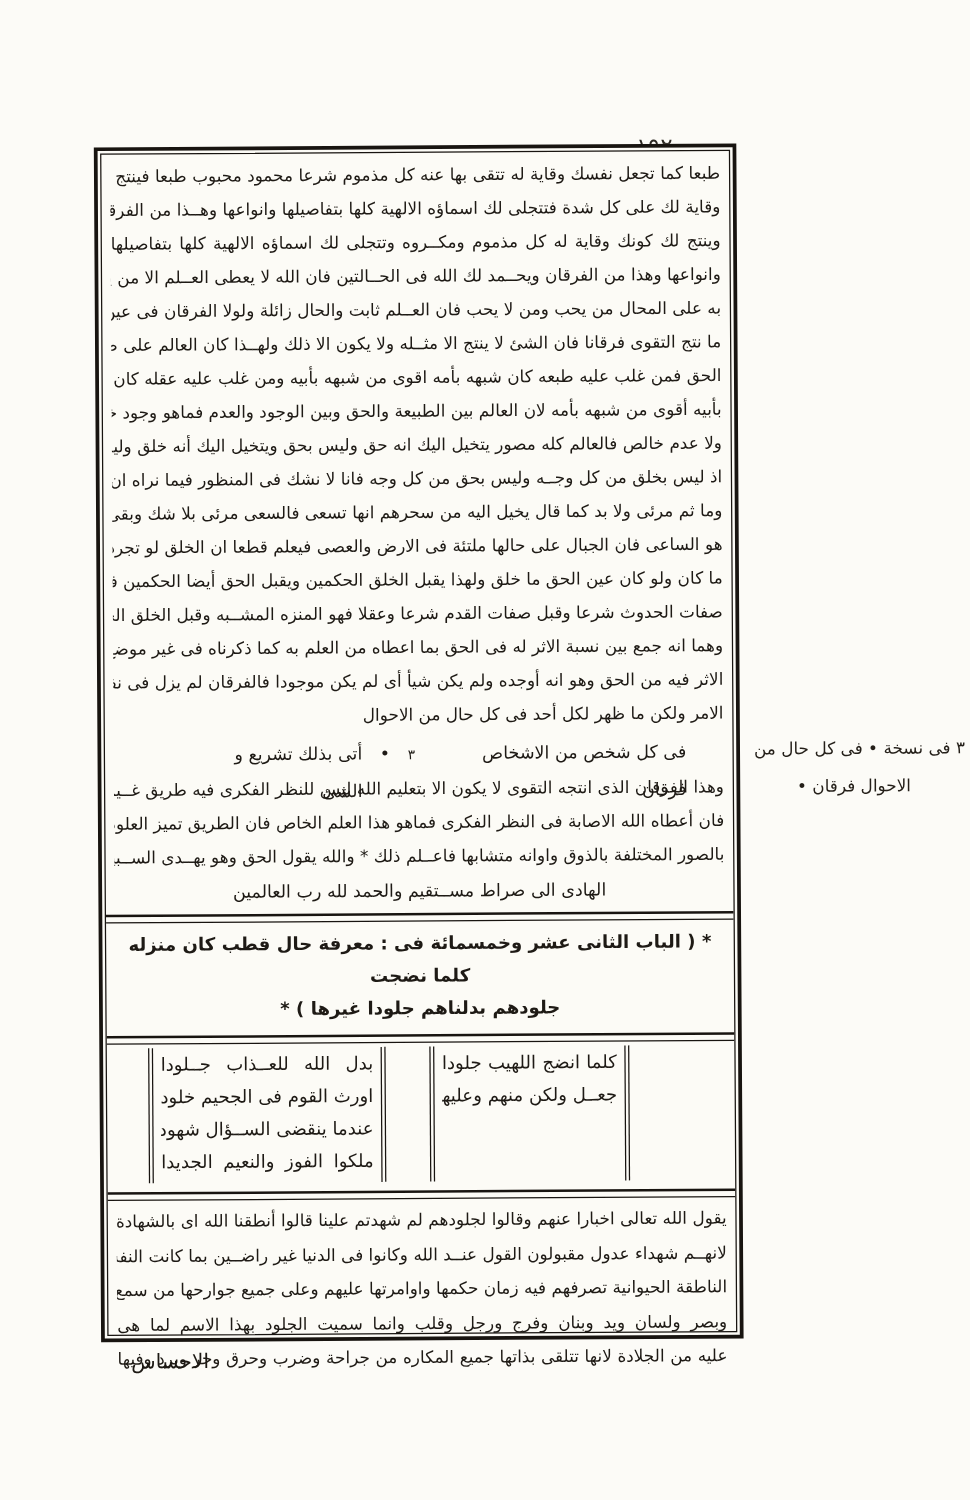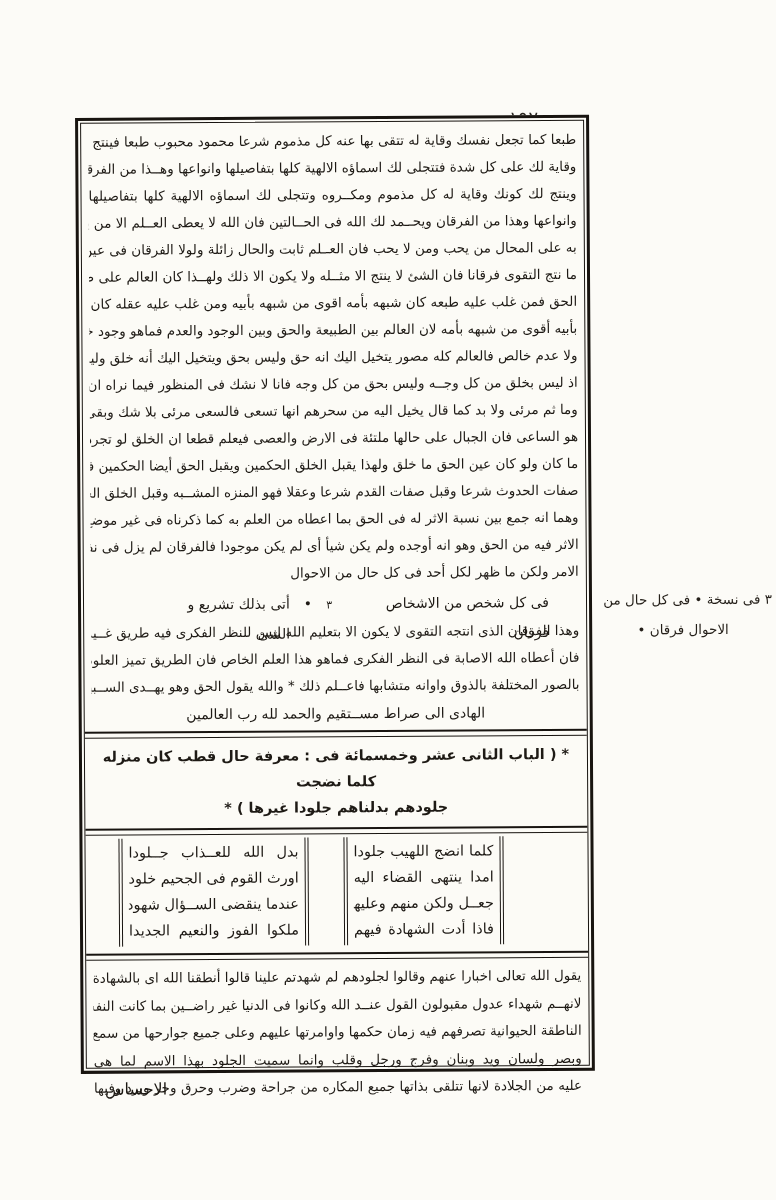--- a/index.html
+++ b/index.html
@@ -90,23 +90,21 @@
       <div class="heading">
         <div>* ( الباب الثانى عشر وخمسمائة فى : معرفة حال قطب كان منزله كلما نضجت</div>
         <div>جلودهم بدلناهم جلودا غيرها ) *</div>
       </div>
 
       <div class="rule2"></div>
 
       <div class="poems">
         <div class="poemcol right">
           <div class="pline">كلما انضج اللهيب جلودا</div>
-          <div class="pline">امدا ينتهى القضاء اليه</div>
           <div class="pline">جعــل ولكن منهم وعليهم</div>
-          <div class="pline">فاذا أدت الشهادة فيهم</div>
         </div>
         <div class="poemcol left">
           <div class="pline">بدل الله للعــذاب جــلودا</div>
           <div class="pline">اورث القوم فى الجحيم خلودا</div>
           <div class="pline">عندما ينقضى الســؤال شهودا</div>
           <div class="pline">ملكوا الفوز والنعيم الجديدا</div>
         </div>
       </div>
 
       <div class="rule2"></div>

